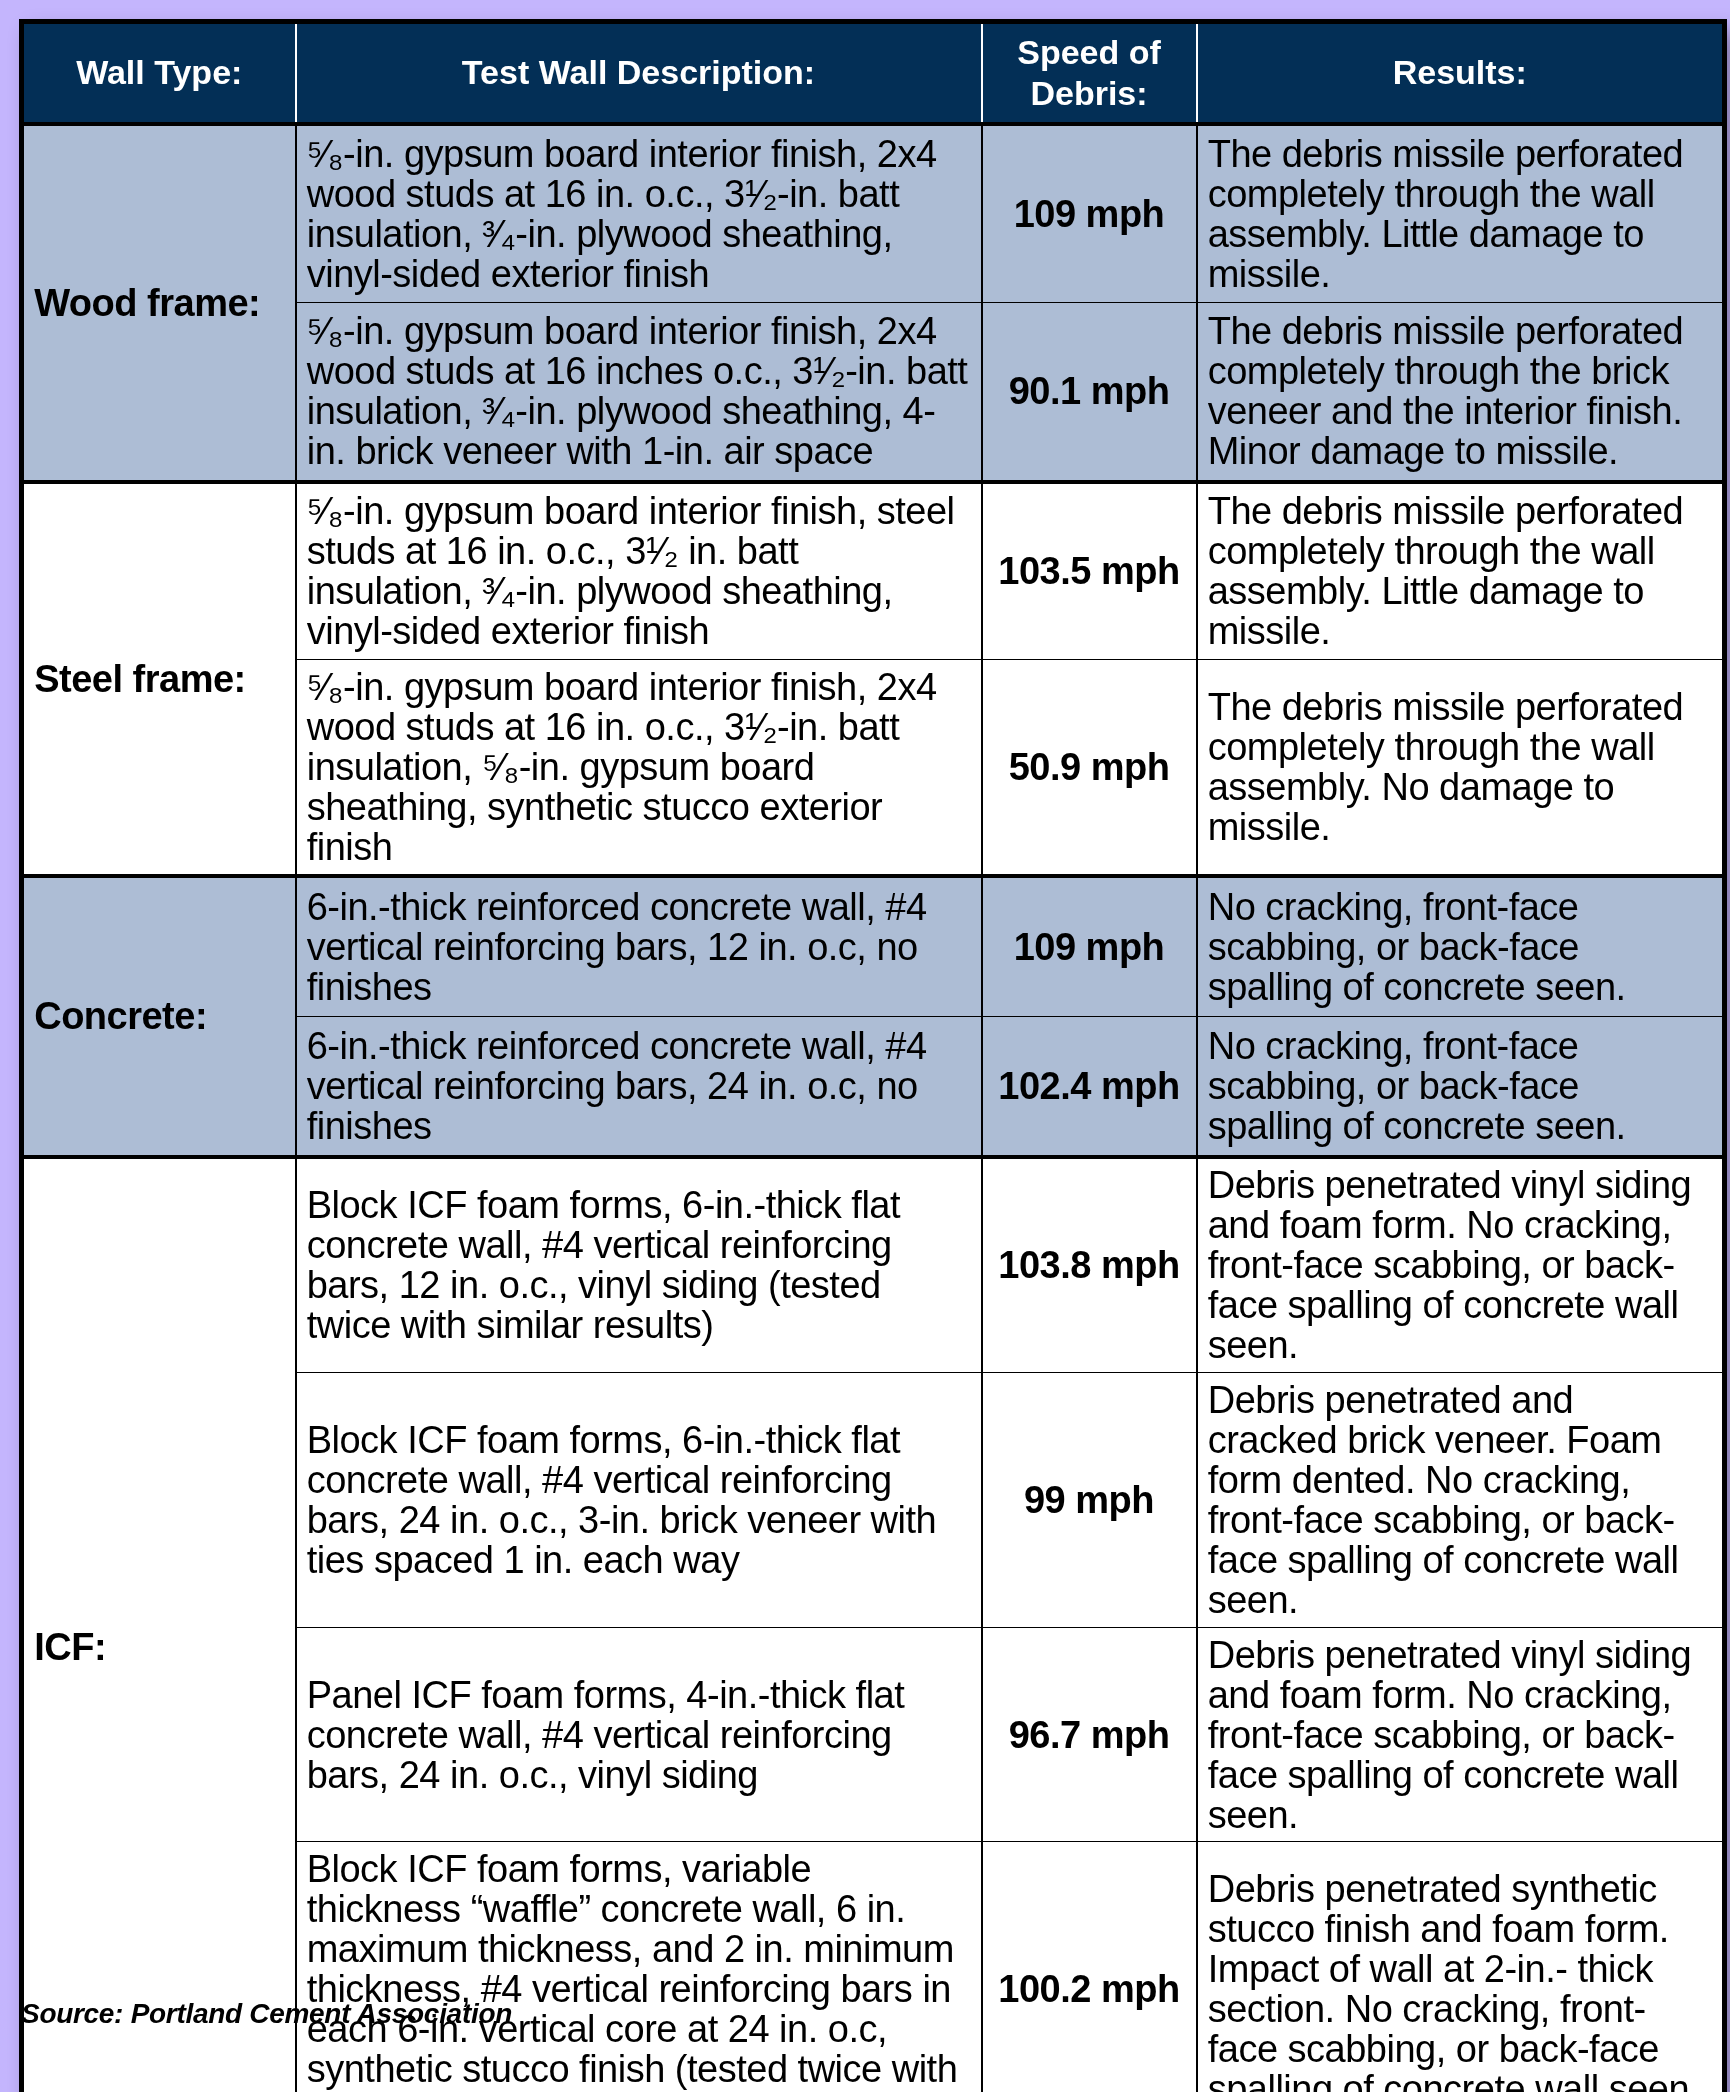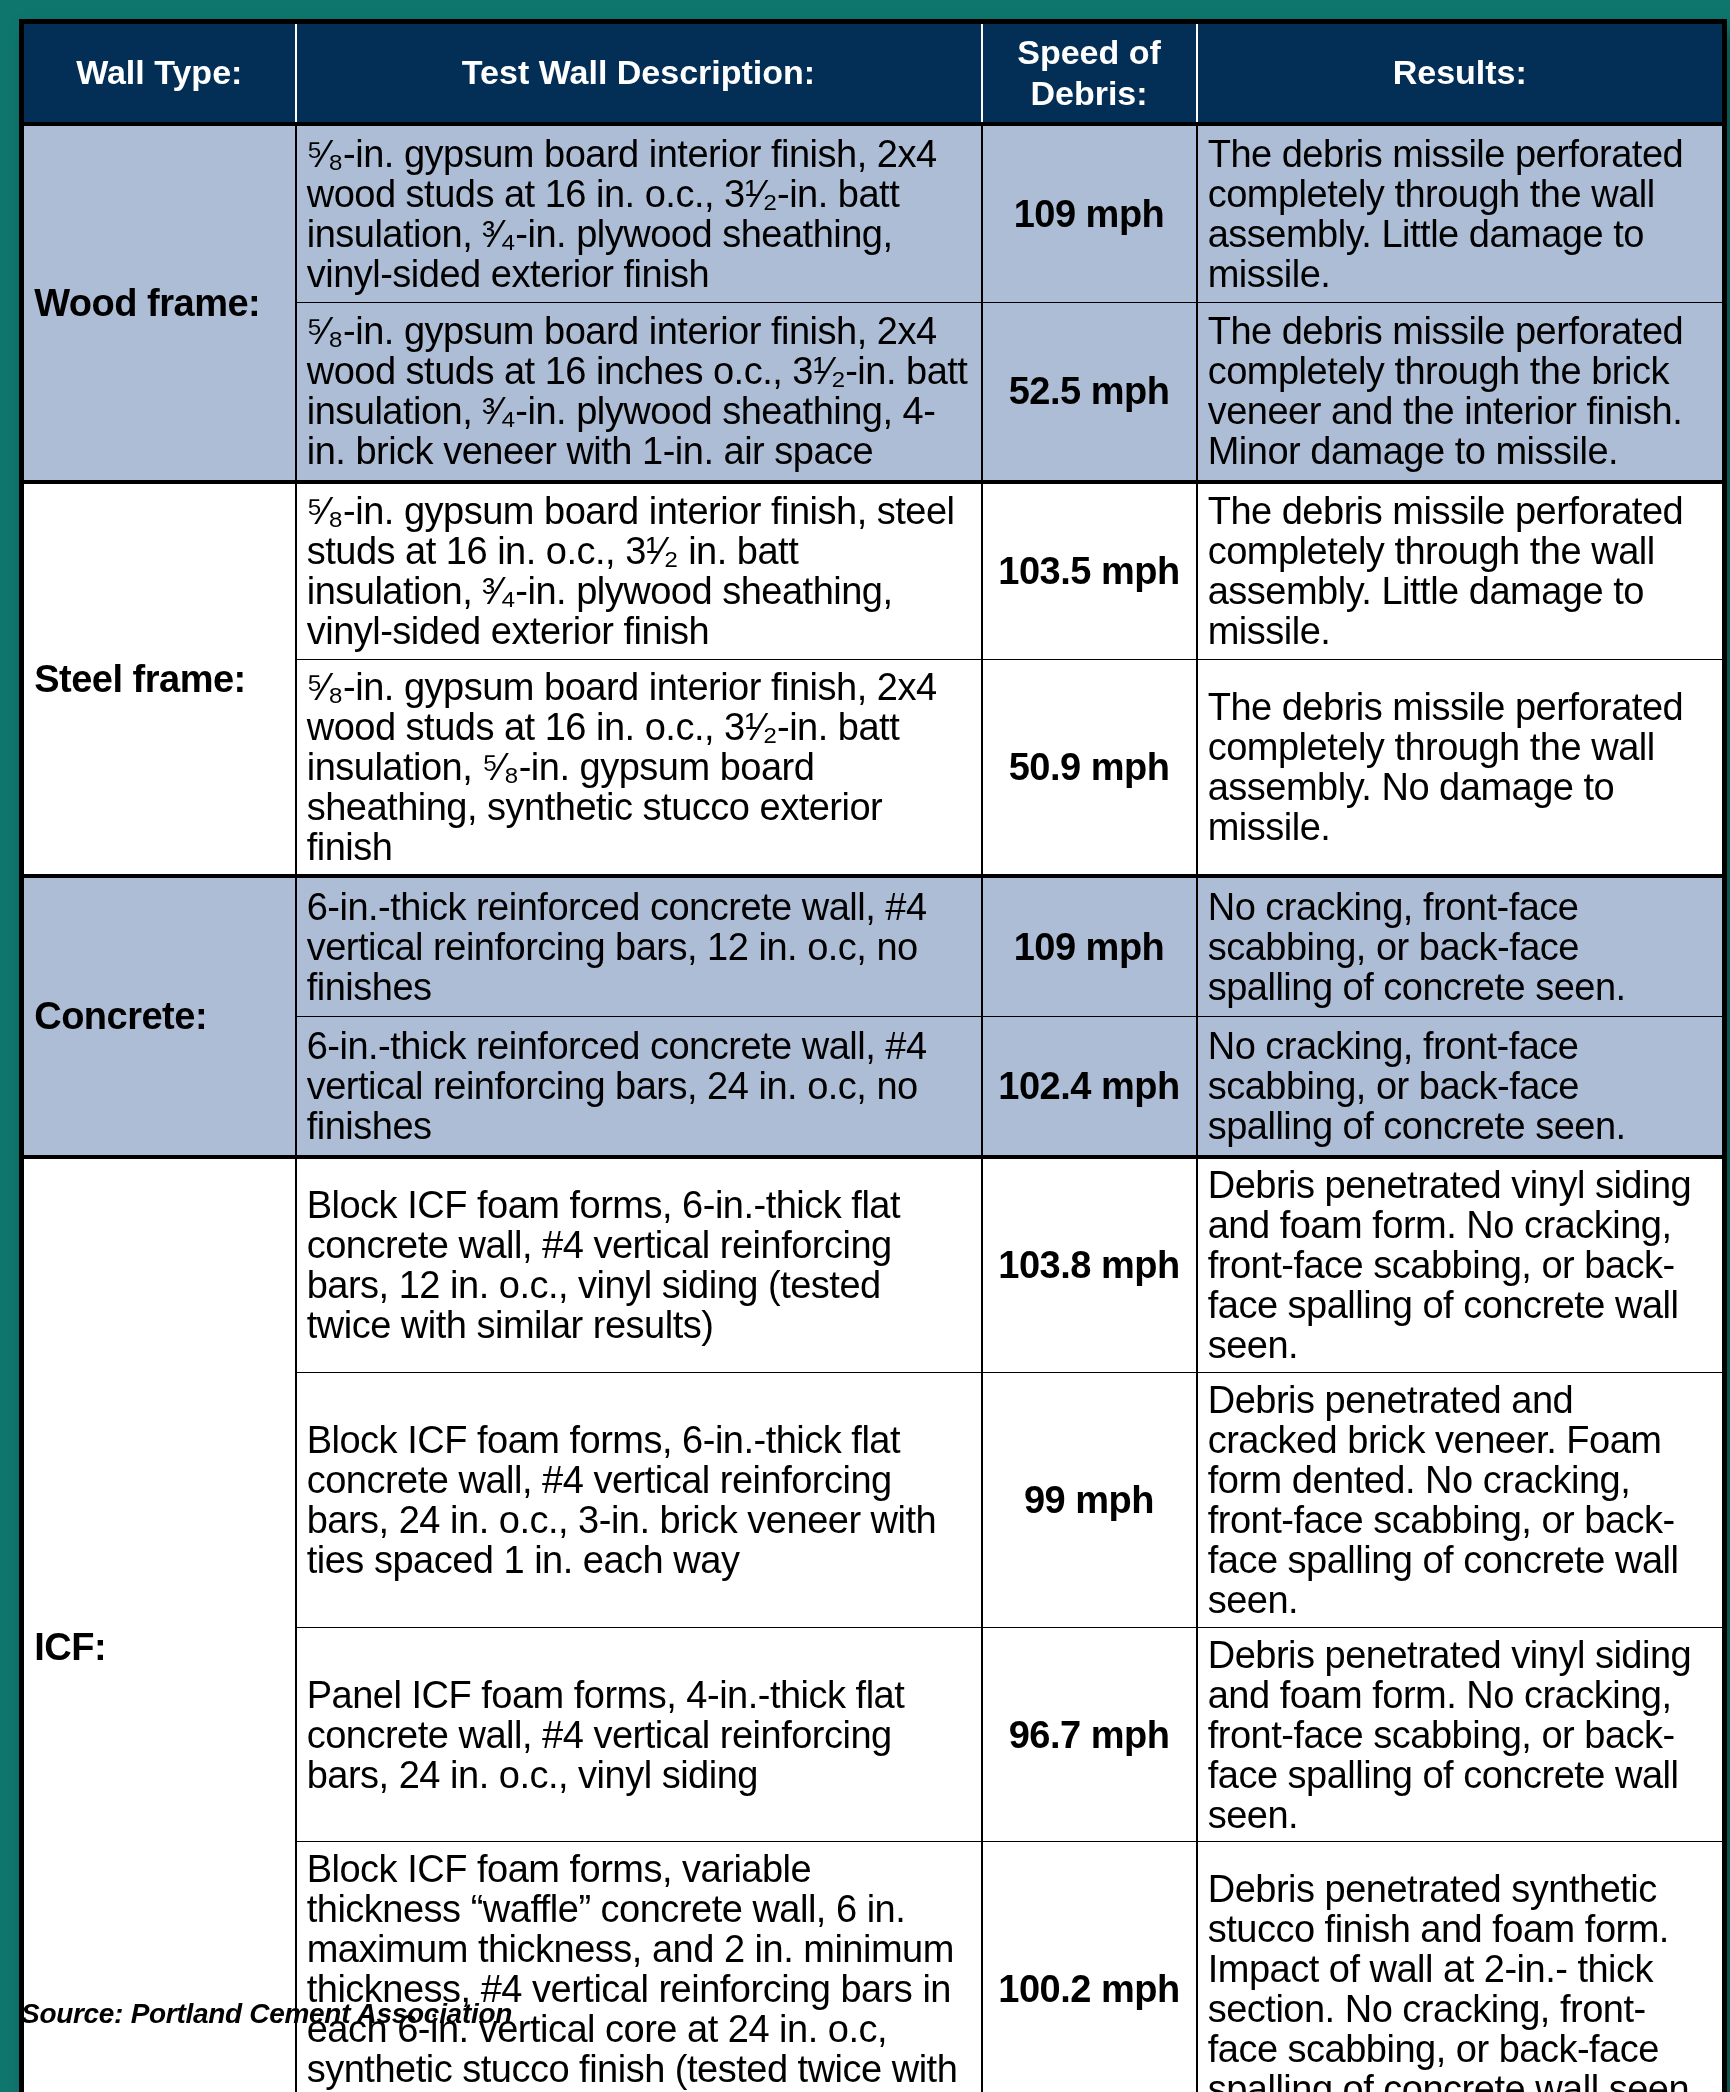--- a/index.html
+++ b/index.html
@@ -1,19 +1,19 @@
 <!DOCTYPE html>
 <html style="font-size:13.6px"><head>
 <meta charset="utf-8">
 <style>
   html,body{margin:0;padding:0;background:#ffffff;}
   .page{
     position:relative;
     width:1730px;height:2092px;
-    background:#0f766e;
+    background:#c4b5fd;
     font-family:"Liberation Sans","DejaVu Sans",sans-serif;
     color:#000;
   }
   table.walltable{
     position:absolute;left:19px;top:19px;
     width:1703px;
     table-layout:fixed;
     border-collapse:collapse;
     border:5.1px solid #000;
     box-shadow:8.5px 12px 19px rgba(0,0,0,0.35);
@@ -88,21 +88,21 @@
     <tbody>
 
       <tr class="sec shaded" style="height:179px;">
         <td class="walltype" rowspan="2">Wood frame:</td>
         <td class="desc">⁵⁄₈-in. gypsum board interior finish, 2x4 wood studs at 16 in. o.c., 3¹⁄₂-in. batt insulation, ³⁄₄-in. plywood sheathing, vinyl-sided exterior finish</td>
         <td class="speed">109 mph</td>
         <td class="results">The debris missile perforated completely through the wall assembly. Little damage to missile.</td>
       </tr>
       <tr class="shaded" style="height:179px;">
         <td class="desc">⁵⁄₈-in. gypsum board interior finish, 2x4 wood studs at 16 inches o.c., 3¹⁄₂-in. batt insulation, ³⁄₄-in. plywood sheathing, 4-in. brick veneer with 1-in. air space</td>
-        <td class="speed">52.5 mph</td>
+        <td class="speed">90.1 mph</td>
         <td class="results">The debris missile perforated completely through the brick veneer and the interior finish. Minor damage to missile.</td>
       </tr>
 
       <tr class="sec" style="height:178px;">
         <td class="walltype" rowspan="2">Steel frame:</td>
         <td class="desc">⁵⁄₈-in. gypsum board interior finish, steel studs at 16 in. o.c., 3¹⁄₂ in. batt insulation, ³⁄₄-in. plywood sheathing, vinyl-sided exterior finish</td>
         <td class="speed">103.5 mph</td>
         <td class="results">The debris missile perforated completely through the wall assembly. Little damage to missile.</td>
       </tr>
       <tr style="height:184px;">

